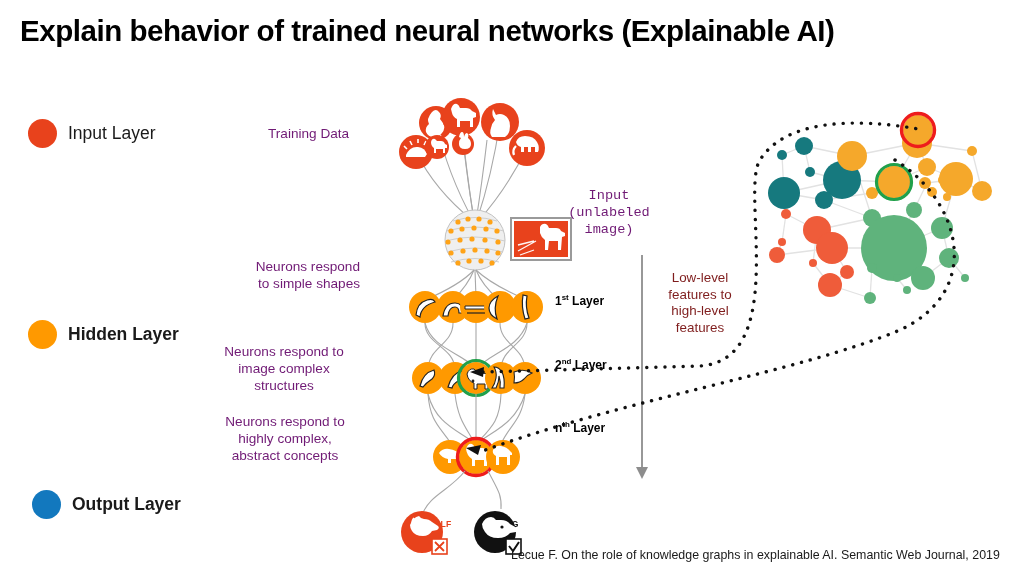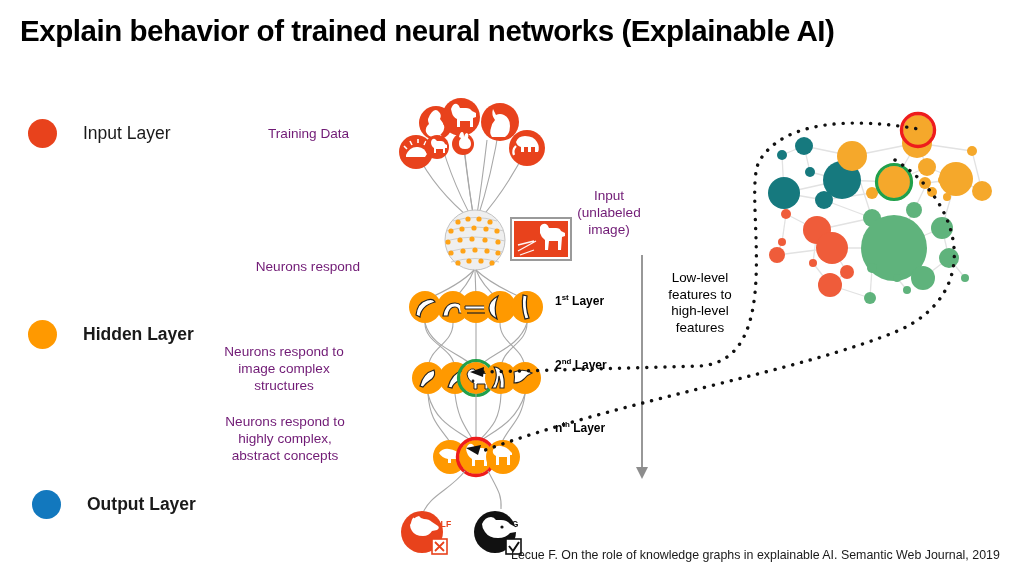--- a/index.html
+++ b/index.html
@@ -30,21 +30,21 @@
     line-height: 1.15;
     color: #000;
     white-space: nowrap;
   }
 
   
   .legend-item {
     position: absolute;
     display: flex;
     align-items: center;
-    gap: 26px;
+    gap: 11px;
   }
   .legend-dot {
     width: 29px; height: 29px;
     border-radius: 50%;
     flex: 0 0 auto;
   }
   .legend-label {
     font-size: 17.5px;
     color: #1a1a1a;
     white-space: nowrap;
@@ -72,31 +72,31 @@
     font-weight: bold;
     color: #000;
     white-space: nowrap;
   }
   .layer-name sup { font-size: 0.66em; }
 
   #lbl-training   { left: 58px; top: 30px; width: 120px; }
   #lbl-simple     { left: -2px; top: 163px; width: 152px; text-align: right; }
   #lbl-complex    { left: -2px; top: 248px; width: 152px; text-align: center; }
   #lbl-abstract   { left: -4px; top: 318px; width: 158px; text-align: center; }
-  #lbl-input-img  { left: 350px; top: 92px; width: 98px; text-align: center; }
+  #lbl-input-img  { left: 350px; top: 92px; width: 98px; text-align: center; font-family: Liberation Mono, monospace; }
 
   #layer-1  { left: 345px; top: 198px; }
   #layer-2  { left: 345px; top: 262px; }
   #layer-n  { left: 345px; top: 325px; }
 
   #lbl-lowlevel {
     position: absolute;
     left: 442px; top: 175px; width: 96px;
     font-size: 13.4px; line-height: 1.24;
-    text-align: center; color: #000000;
+    text-align: center; color: #7f1d1d;
   }
 
   
   .prob-label {
     position: absolute;
     font-size: 8.6px;
     font-weight: bold;
     letter-spacing: 0.2px;
     white-space: nowrap;
   }
@@ -144,20 +144,21 @@
     <span class="legend-dot" style="background:#1278be"></span>
     <span class="legend-label">Output Layer</span>
   </div>
 
   <div id="figure">
 
     <div class="fig-text" id="lbl-training">Training Data</div>
 
     <div class="fig-text" id="lbl-simple">
       <div>Neurons respond</div>
+      <div>to simple shapes</div>
     </div>
 
     <div class="fig-text" id="lbl-complex">
       <div>Neurons respond to</div>
       <div>image complex</div>
       <div>structures</div>
     </div>
 
     <div class="fig-text" id="lbl-abstract">
       <div>Neurons respond to</div>

